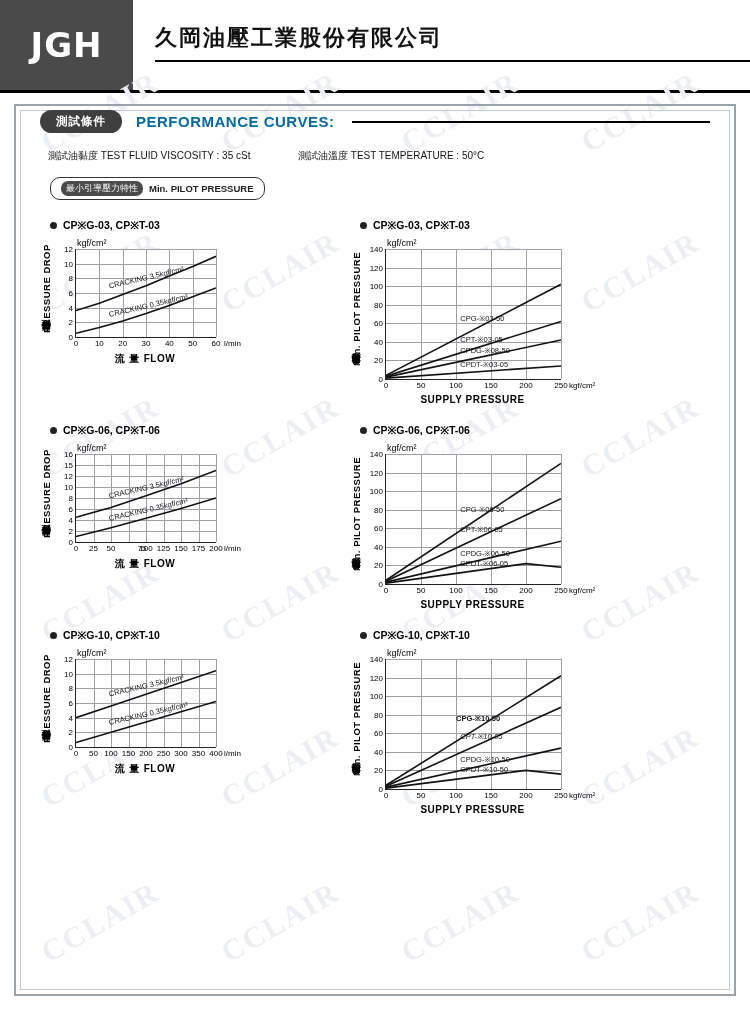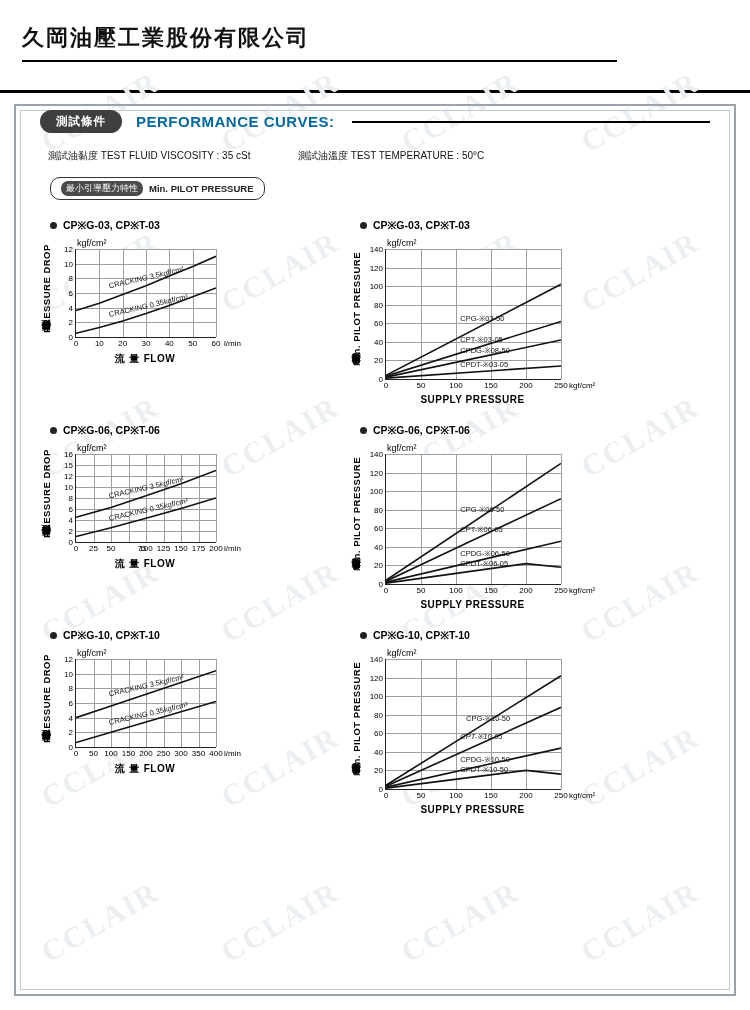--- a/index.html
+++ b/index.html
@@ -189,20 +189,23 @@
   .xaxis-title .cn{font-family:"DejaVu Sans", sans-serif;}
   .curvelabel{
     position:absolute;font-size:7.5px;white-space:nowrap;color:#111;
   }
   svg.curves{position:absolute;left:0;top:0;}
 </style>
 </head>
 <body>
 
 <div class="header">
+  <div class="logo-box">
+    <span>JGH</span>
+  </div>
   <div class="header-text">
     <div class="cn-title">久岡油壓工業股份有限公司</div>
     <div class="divider-line"></div>
   </div>
 </div>
 
 <div id="wm-layer">
     <div class="wm" style="left: 35px; top: 95px;">CCLAIR</div>
     <div class="wm" style="left: 215px; top: 95px;">CCLAIR</div>
     <div class="wm" style="left: 395px; top: 95px;">CCLAIR</div>
@@ -579,21 +582,21 @@
                 <div class="xtick" style="left: 140px;">200</div>
                 <div class="gl v" style="left: 175px;"></div>
                 <div class="xtick" style="left: 175px;">250</div>
                 <div class="xunit" style="left: 183px;">kgf/cm²</div>
                 <svg class="curves" width="175" height="130">
                   <path d="M0.0 126.3 L175.0 16.7 " fill="none" stroke="#111" stroke-width="1.6"></path>
                   <path d="M0.0 127.2 L175.0 48.3 " fill="none" stroke="#111" stroke-width="1.6"></path>
                   <path d="M0.0 128.1 L175.0 89.1 " fill="none" stroke="#111" stroke-width="1.6"></path>
                   <path d="M0.0 129.1 L140.0 111.4 L175.0 115.1 " fill="none" stroke="#111" stroke-width="1.6"></path>
                 </svg>
-                <div class="curvelabel" style="left: 80px; top: 54.0214px;">CPG-※10-50</div>
+                <div class="curvelabel" style="left: 70px; top: 54.0214px; font-weight: bold;">CPG-※10-50</div>
                 <div class="curvelabel" style="left: 74.25px; top: 71.8036px; font-style: italic;">CPT-※10-05</div>
                 <div class="curvelabel" style="left: 74.25px; top: 94.6929px;">CPDG-※10-50</div>
                 <div class="curvelabel" style="left: 74.25px; top: 104.942px;">CPDT-※10-50</div>
               </div>
               <div class="xaxis-title" style="width: 175px;"><span>SUPPLY PRESSURE</span></div>
             </div>
           </div>
         </div>
       </div>
     </div>

